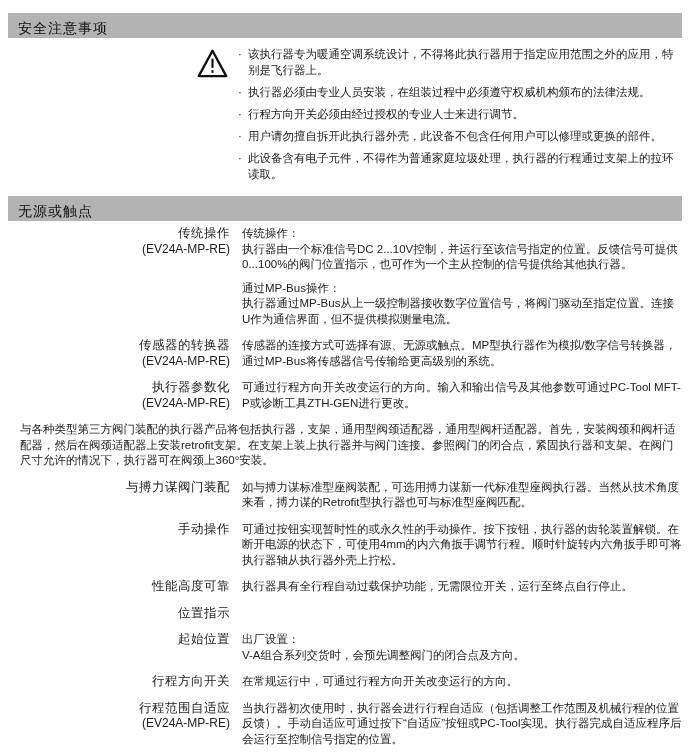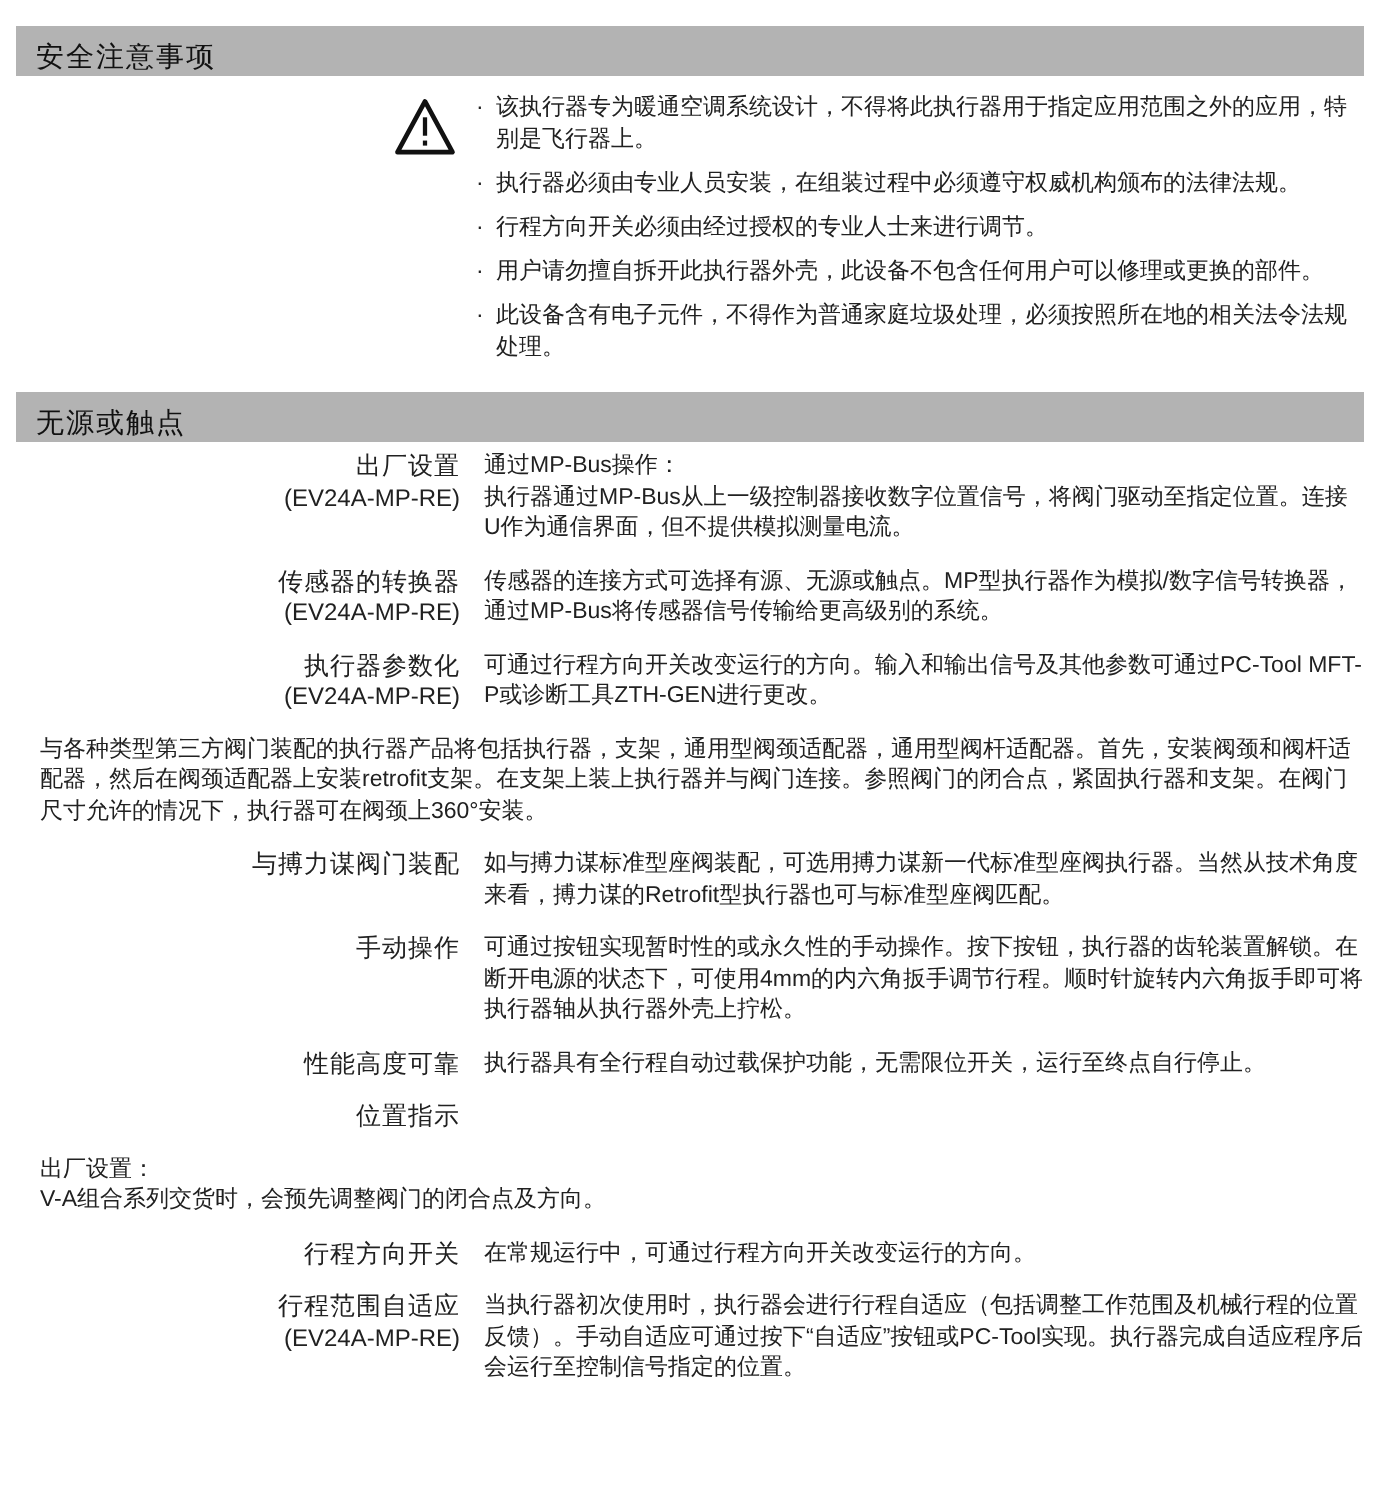--- a/index.html
+++ b/index.html
@@ -98,36 +98,38 @@
     <span class="bullet-text">行程方向开关必须由经过授权的专业人士来进行调节。</span>
   </div>
 
   <div class="bullet-item">
     <span class="bullet-marker">·</span>
     <span class="bullet-text">用户请勿擅自拆开此执行器外壳，此设备不包含任何用户可以修理或更换的部件。</span>
   </div>
 
   <div class="bullet-item">
     <span class="bullet-marker">·</span>
-    <span class="bullet-text">此设备含有电子元件，不得作为普通家庭垃圾处理，必须按照所在地的相关法令法规处理。</span>
+    <span class="bullet-text">此设备含有电子元件，不得作为普通家庭垃圾处理，执行器的行程通过支架上的拉环读取。</span>
   </div>
 </div>
 </div>
 
 <div class="section-bar">
   <span>无源或触点</span>
 </div>
 
 <div class="feature-rows">
   <div class="frow">
     <div class="flabel">
-      <div>出厂设置</div>
-      <div class="fsublabel">(EV24A-MP-RE)</div>
-    </div>
-    <div class="fcontent">
+      <div>传统操作</div>
+      <div class="fsublabel">(EV24A-MP-RE)</div>
+    </div>
+    <div class="fcontent">
+        <div class="para">传统操作：
+执行器由一个标准信号DC 2...10V控制，并运行至该信号指定的位置。反馈信号可提供0...100%的阀门位置指示，也可作为一个主从控制的信号提供给其他执行器。</div>
         <div class="para">通过MP-Bus操作：
 执行器通过MP-Bus从上一级控制器接收数字位置信号，将阀门驱动至指定位置。连接U作为通信界面，但不提供模拟测量电流。</div>
       </div>
   </div>
 
   <div class="frow">
     <div class="flabel">
       <div>传感器的转换器</div>
       <div class="fsublabel">(EV24A-MP-RE)</div>
     </div>
@@ -183,20 +185,24 @@
   </div>
 
   <div class="frow">
     <div class="flabel">
       <div>位置指示</div>
 
     </div>
   </div>
 
   <div class="frow">
+    <div class="flabel">
+      <div>起始位置</div>
+
+    </div>
     <div class="fcontent">
         <div class="para">出厂设置：
 V-A组合系列交货时，会预先调整阀门的闭合点及方向。</div>
       </div>
   </div>
 
   <div class="frow">
     <div class="flabel">
       <div>行程方向开关</div>
 

